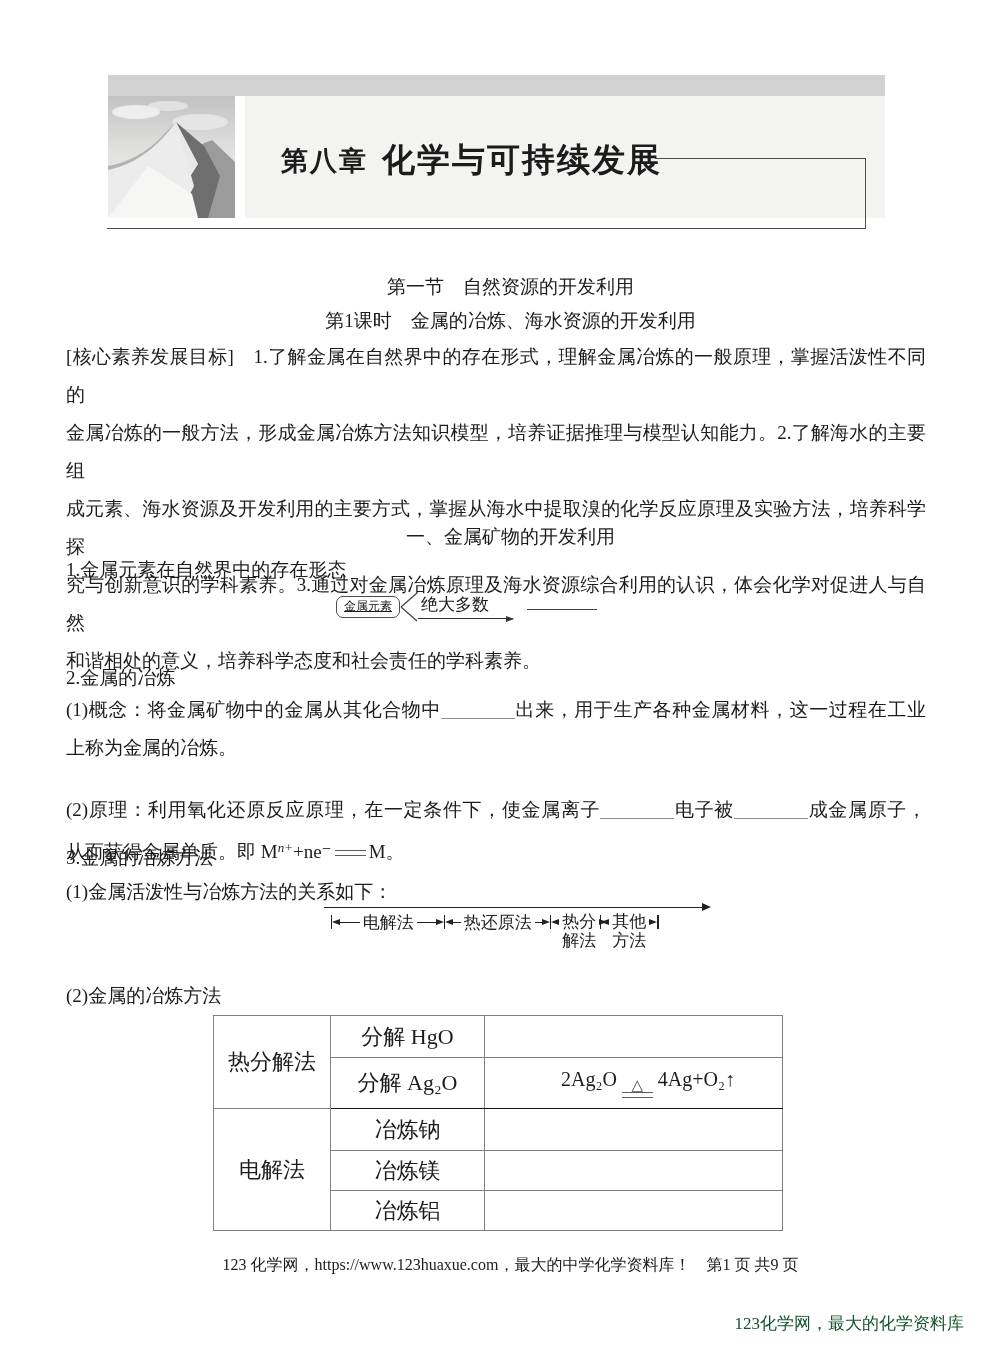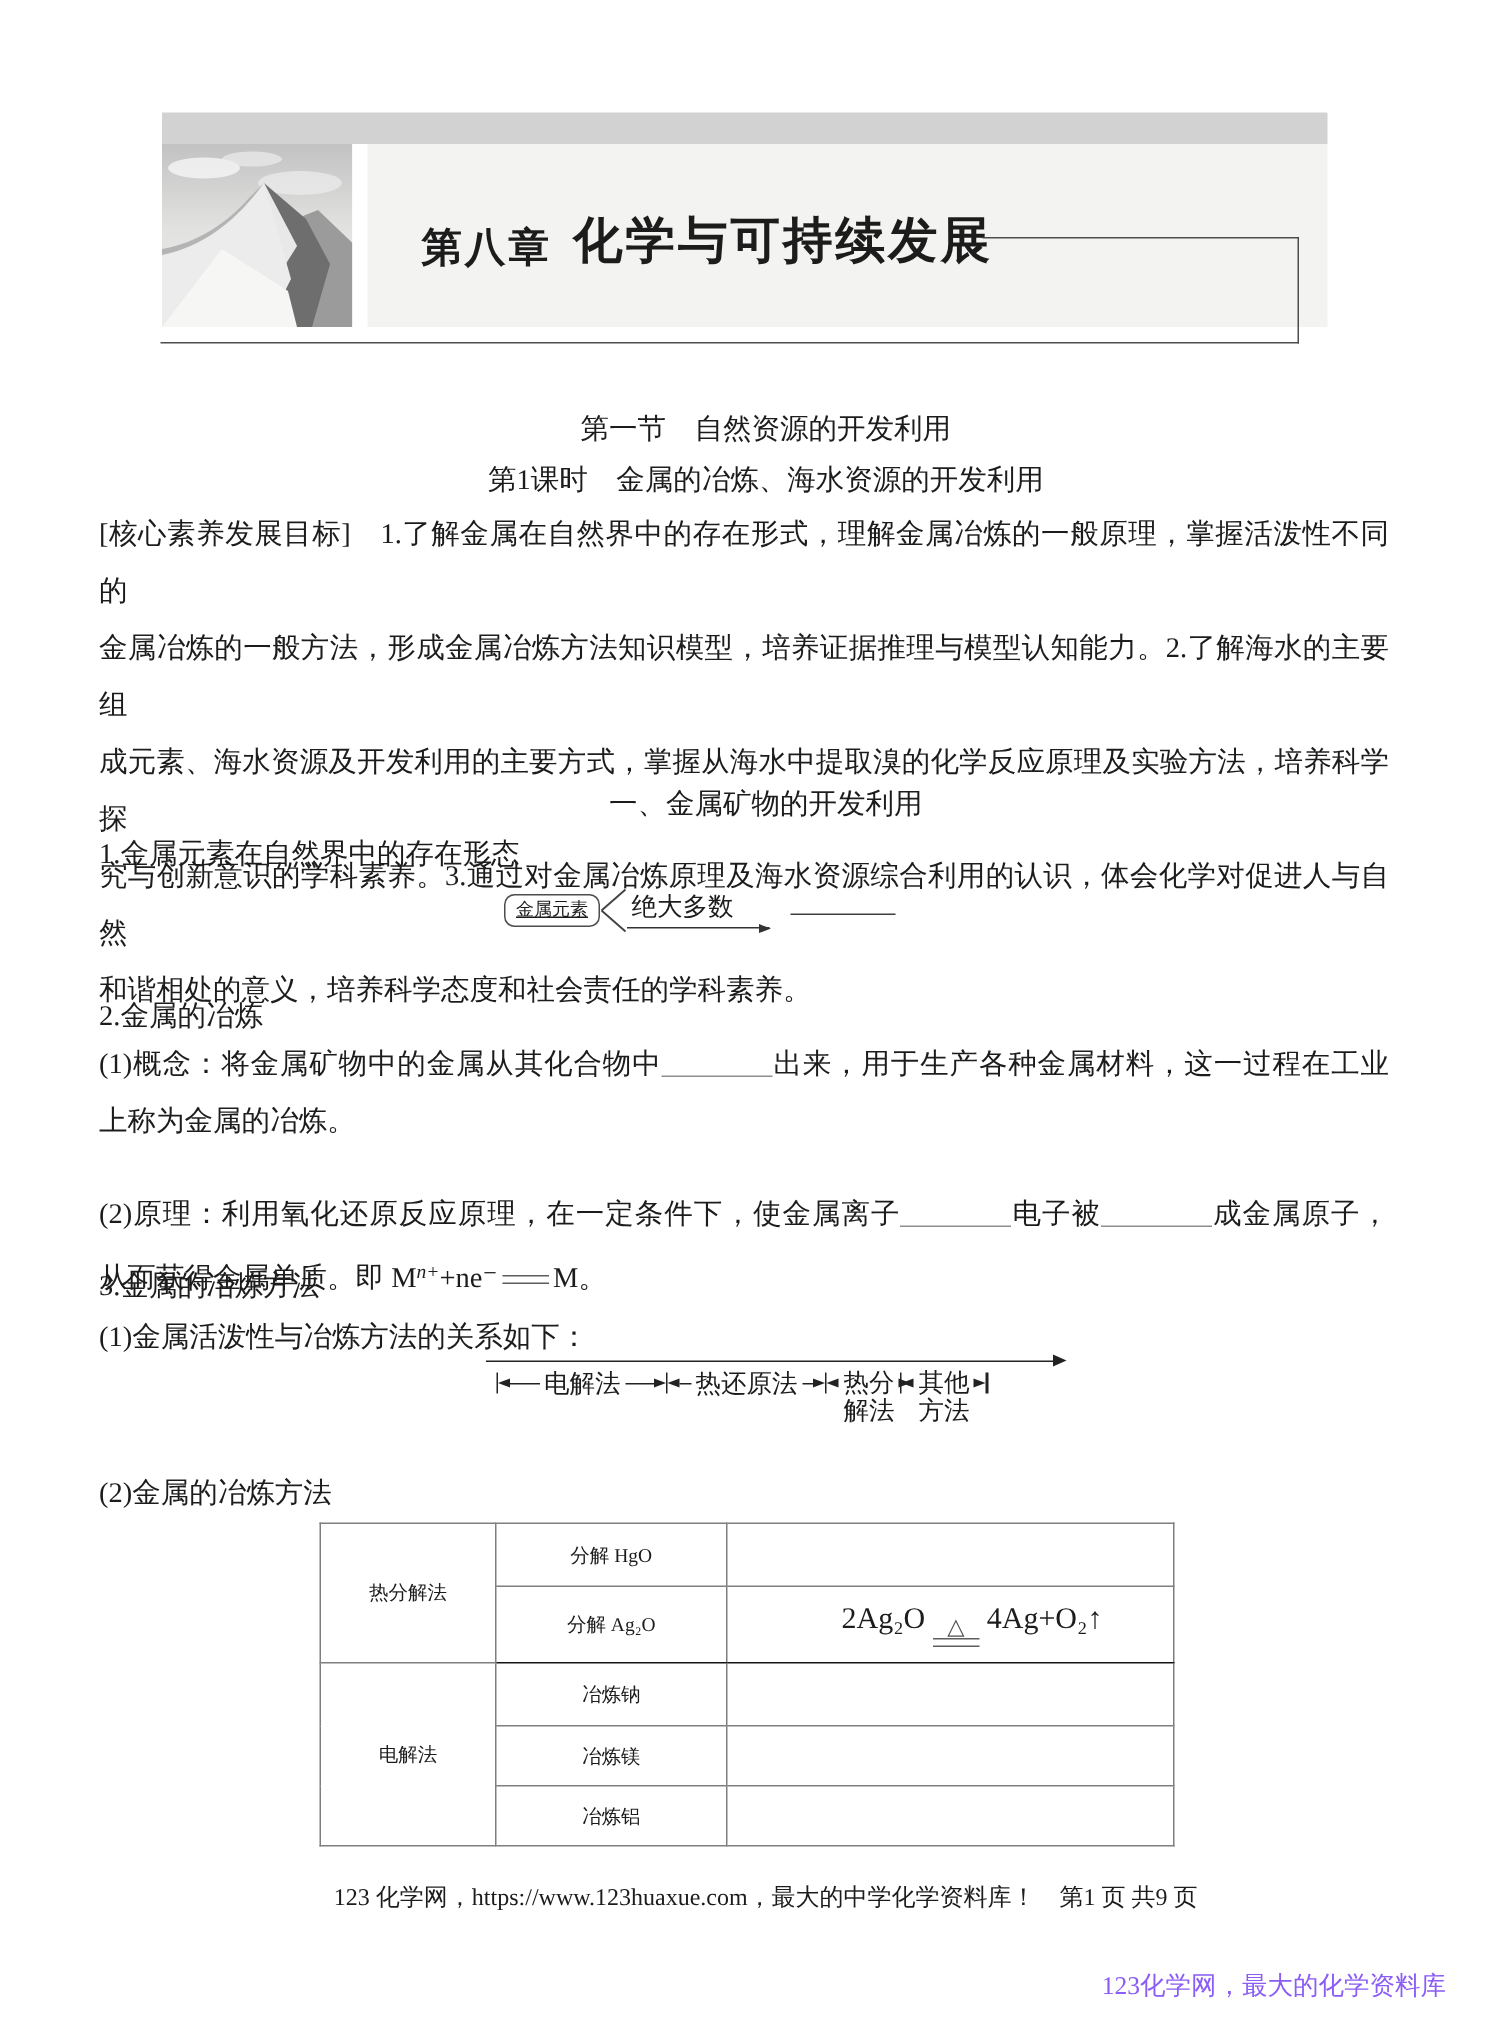--- a/index.html
+++ b/index.html
@@ -7,21 +7,21 @@
   body {
     width:992px; height:1347px; position:relative; overflow:hidden;
     font-family:"Liberation Serif","DejaVu Serif",serif; color:#1c1c1c;
   }
   .abs { position:absolute; }
 
   
   #band   { left:108px; top:75px;  width:777px; height:21px; background:#d2d2d2; }
   #photo  { left:108px; top:96px;  width:127px; height:122px; overflow:hidden; }
   #panel  { left:245px; top:96px;  width:640px; height:122px; background:#f3f3f1; }
-  #title  { left:281px; top:138px; display:flex; align-items:flex-end; gap:14px;
+  #title  { left:281px; top:138px; display:flex; align-items:center; gap:14px;
             font-family:"Liberation Sans","DejaVu Sans",sans-serif; font-weight:bold; }
   #title .chap  { font-size:27px; letter-spacing:2px; }
   #title .ctitle{ font-size:33px; letter-spacing:2px; }
   .frameline { background:#4c4c4c; }
   #fl-top    { left:655px; top:158px; width:211px; height:1px; }
   #fl-right  { left:865px; top:158px; width:1px;  height:71px; }
   #fl-bottom { left:107px; top:228px; width:759px; height:1px; }
 
   
   .t19 { font-size:19px; line-height:38px; }
@@ -68,29 +68,29 @@
          border-left:8px solid #222; flex:none; }
   .shaft { flex:1; height:1.2px; background:#222; min-width:1px; }
   .seg-label { flex:none; padding:0 3px; font-size:17px; white-space:nowrap; }
   .seg-label.two { display:flex; flex-direction:column; line-height:19px; text-align:center;
          transform:translateY(9px); background:transparent; }
 
   
   #mtable { left:213px; top:1015px; }
   #mtable table { border-collapse:collapse; width:569px; table-layout:fixed; }
   #mtable td { border:1px solid #7f7f7f; text-align:center; vertical-align:middle;
-               font-size:13px; padding:0 4px; }
+               font-size:22px; padding:0 4px; }
   #mtable tr.group-end td { border-bottom:1.8px solid #141414; }
   #mtable .r1 td { height:42px; } #mtable .r2 td { height:51px; }
   #mtable .r3 td { height:42px; } #mtable .r4 td { height:40px; } #mtable .r5 td { height:40px; }
   #mtable .eqcell { font-size:20px;padding-left:33px; }
 
   
   #footer { top:1255px; font-size:16px; }
-  #watermark { right:28px; top:1312px; font-size:17px; color:#8b5cf6; }
+  #watermark { right:28px; top:1312px; font-size:17px; color:#14532d; }
 </style>
 </head>
 <body>
 
 <div class="abs" id="band"></div>
 
 <div class="abs" id="photo">
   <svg width="127" height="122" viewBox="0 0 127 122">
     <defs>
       <linearGradient id="skyg" x1="0" y1="0" x2="0" y2="1">

